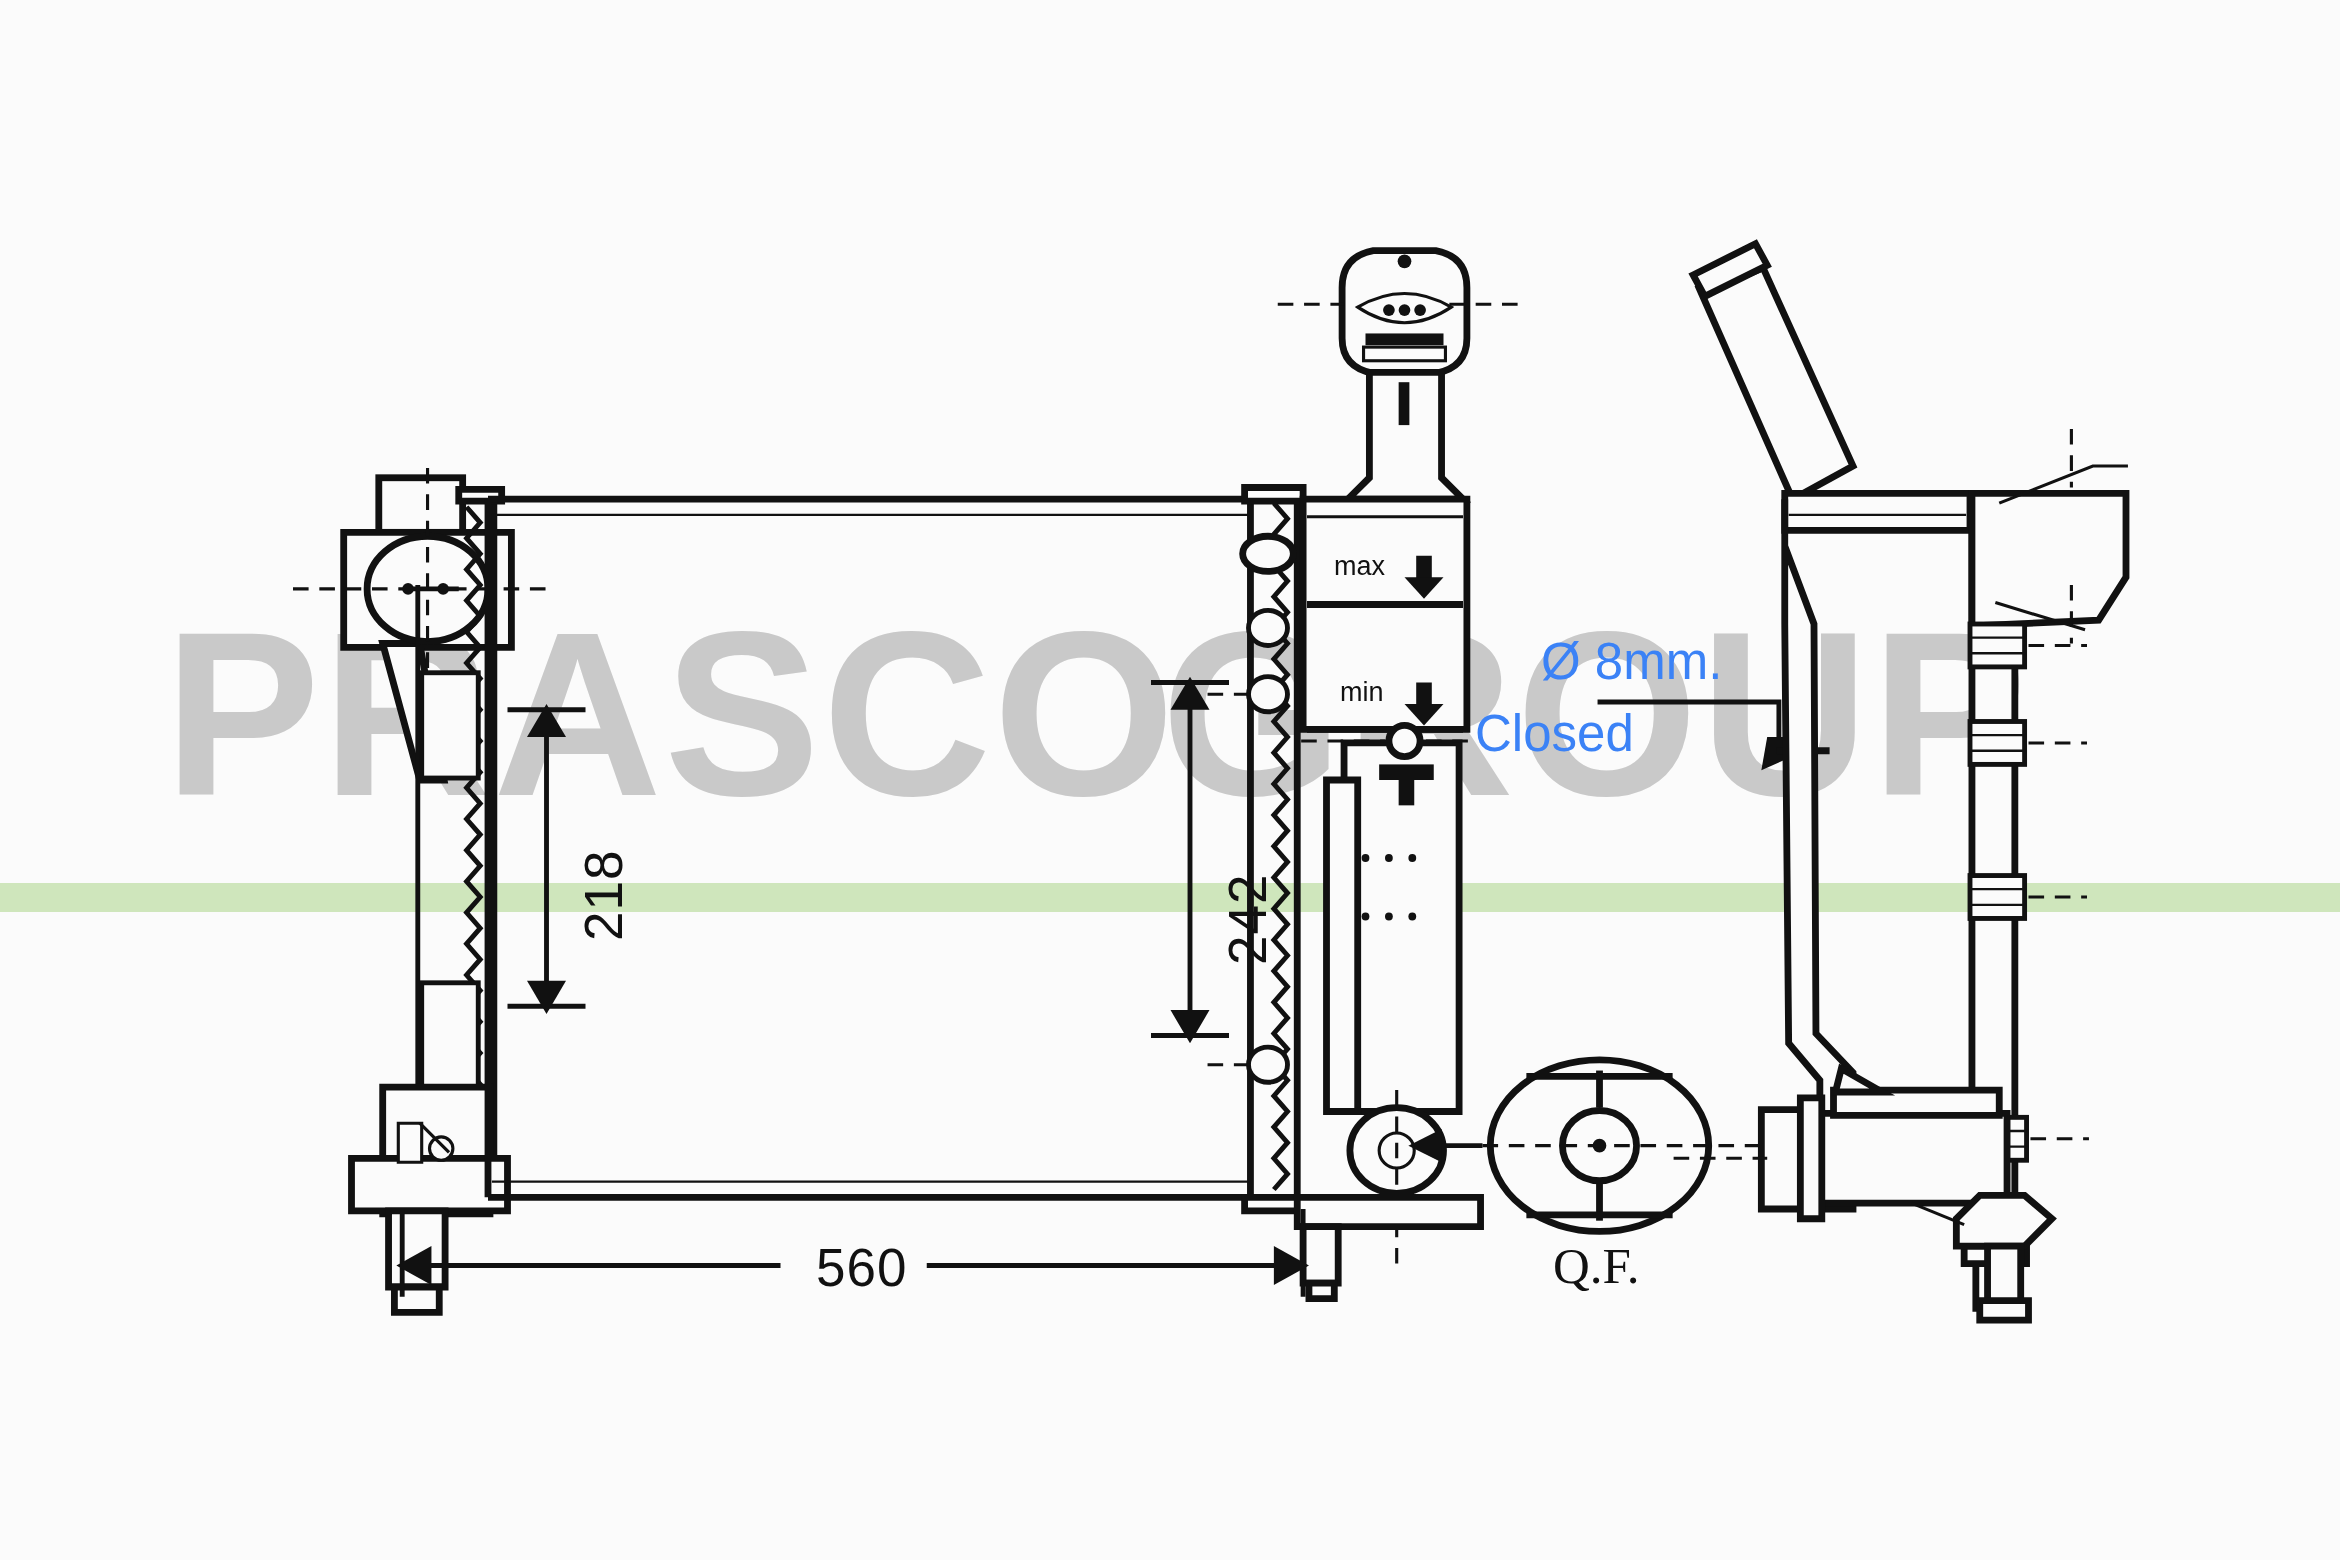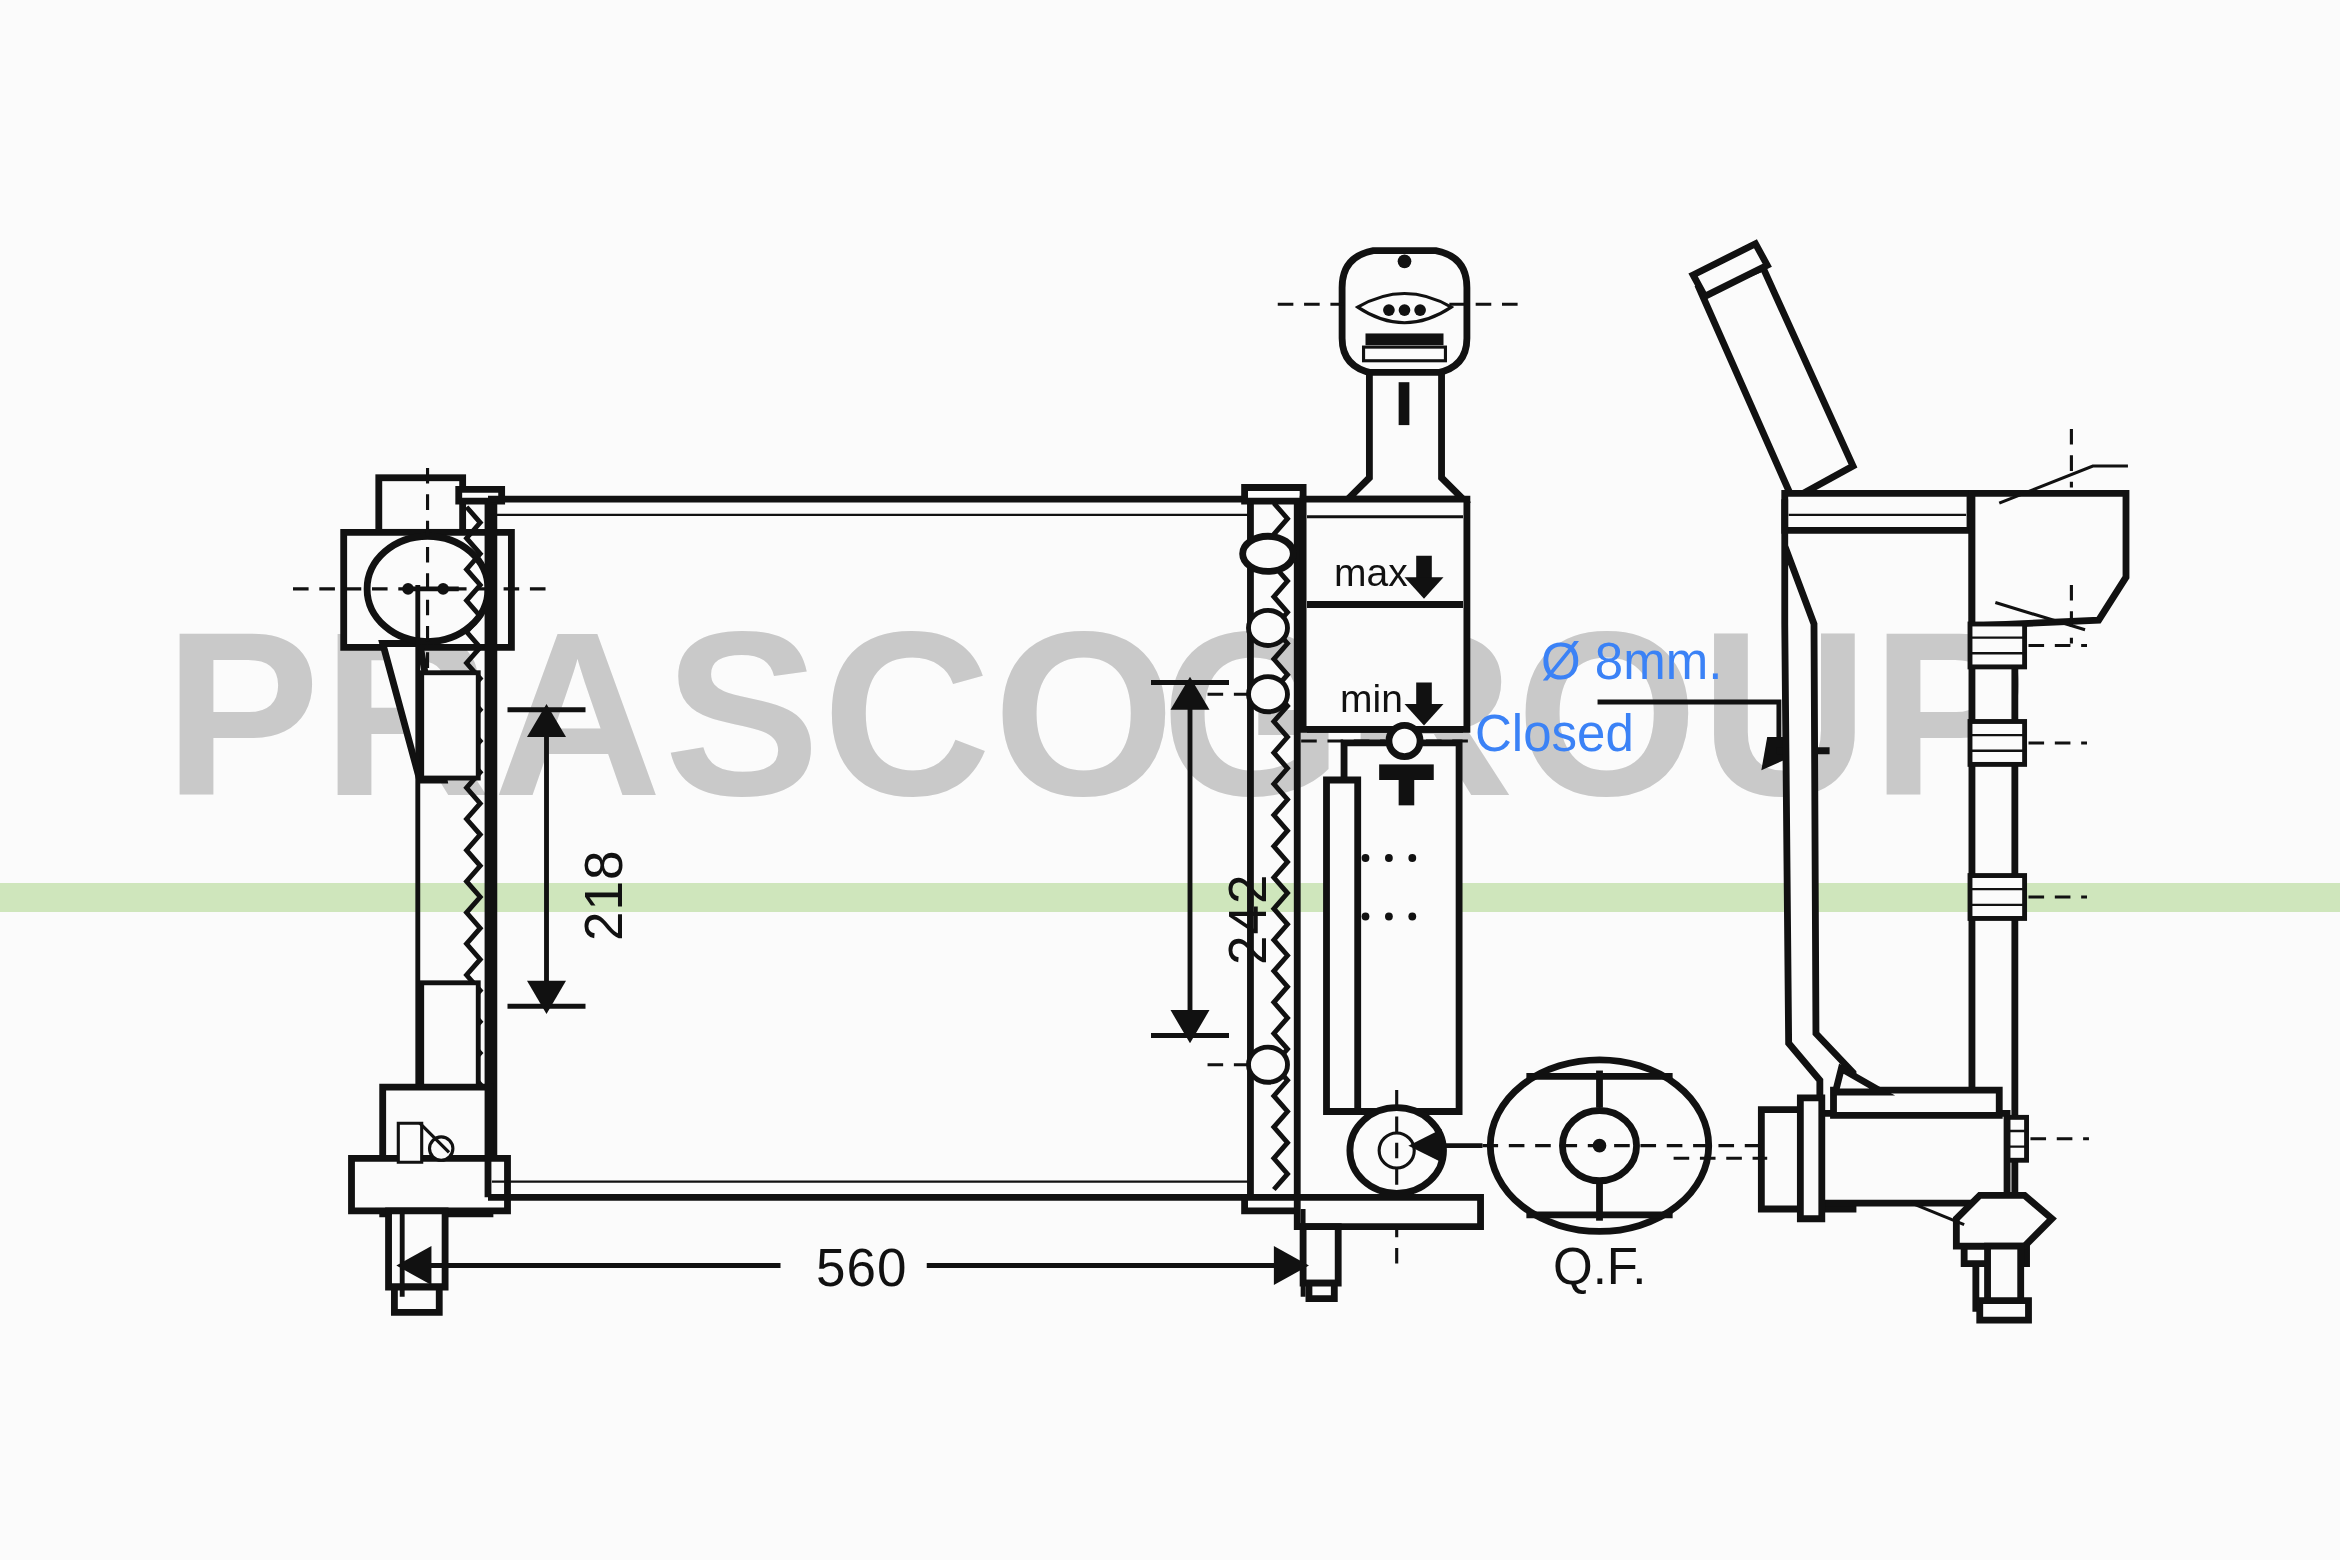--- a/index.html
+++ b/index.html
@@ -40,21 +40,21 @@
   .dimlbl{
     position:absolute;
     font-family:"Liberation Sans",sans-serif;
     font-size:53px;font-weight:400;color:#111;
     white-space:nowrap;letter-spacing:1px;
   }
   .dim-vert{transform-origin:0 0;transform:rotate(-90deg);}
   .tanklbl{
     position:absolute;
     font-family:"Liberation Sans",sans-serif;
-    font-size:39px;font-weight:400;color:#111;white-space:nowrap;
+    font-size:27px;font-weight:400;color:#111;white-space:nowrap;
   }
   .notelbl{
     position:absolute;
     font-family:"Liberation Sans",sans-serif;
     font-size:51px;font-weight:400;color:#3b82f6;white-space:nowrap;
   }
   .qflbl{
     position:absolute;
     font-family:"Liberation Sans",sans-serif;
     font-size:51px;font-weight:400;color:#111;white-space:nowrap;
@@ -342,16 +342,16 @@
   <div class="dimlbl dim-vert" style="left:1217px; top:965px;">242</div>
 
   <div class="dimlbl" style="left:816px; top:1237px;">560</div>
 
   <div class="tanklbl" style="left:1334px; top:551px;">max</div>
   <div class="tanklbl" style="left:1340px; top:677px;">min</div>
 
   <div class="notelbl" style="left:1541px; top:632px;">Ø 8mm.</div>
   <div class="notelbl" style="left:1475px; top:704px;">Closed</div>
 
-  <div class="qflbl" style="left:1553px; top:1237px;">Q.F.</div>
+  <div class="qflbl" style="left:1553px; top:1237px;font-family:Liberation Serif, serif;">Q.F.</div>
 
 </div>
 
 
 </body></html>

